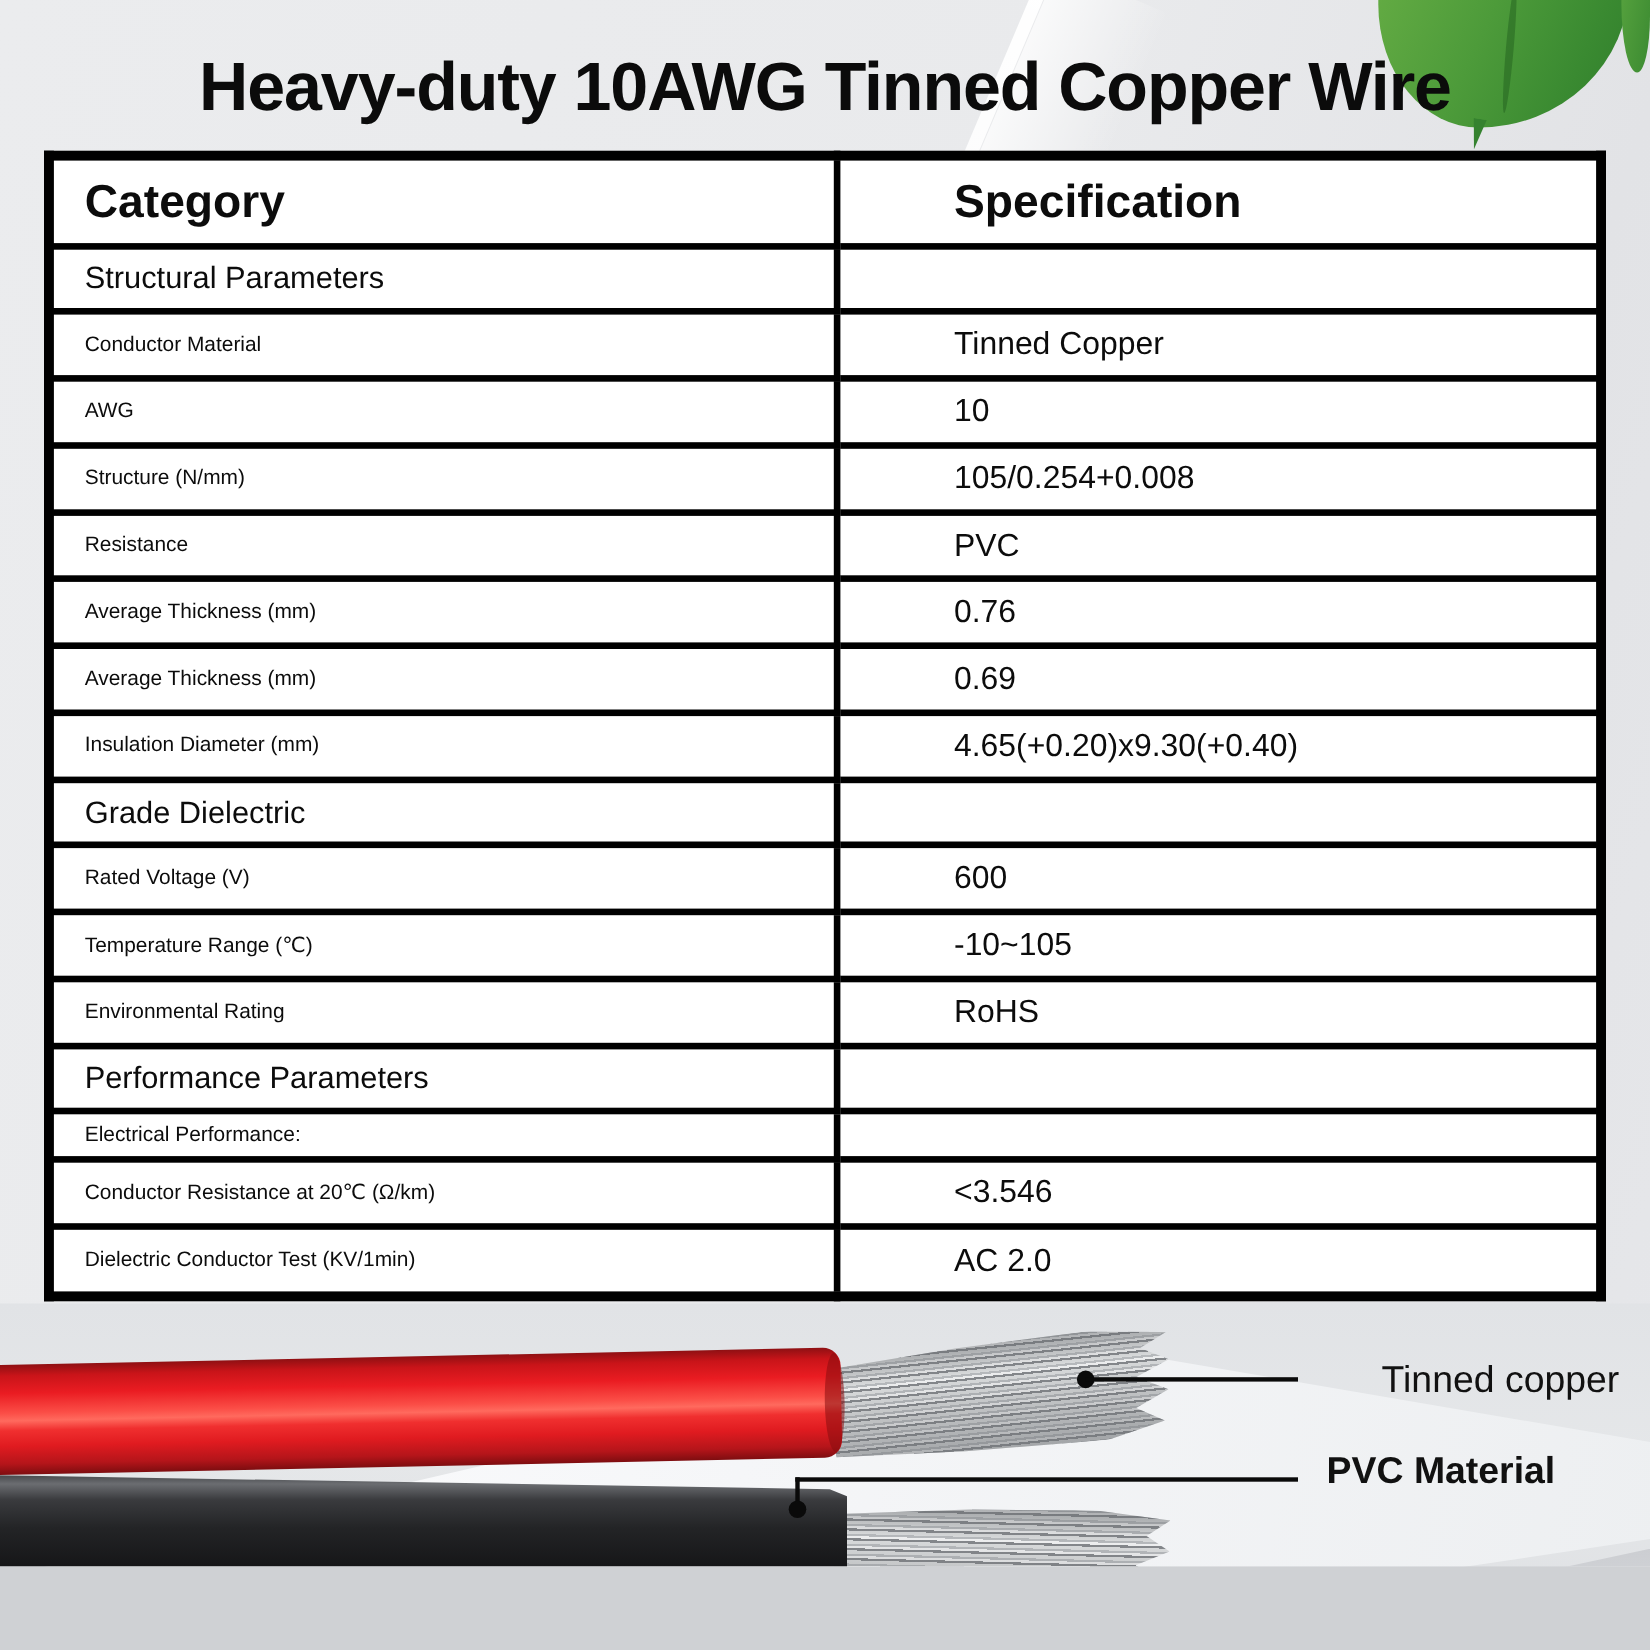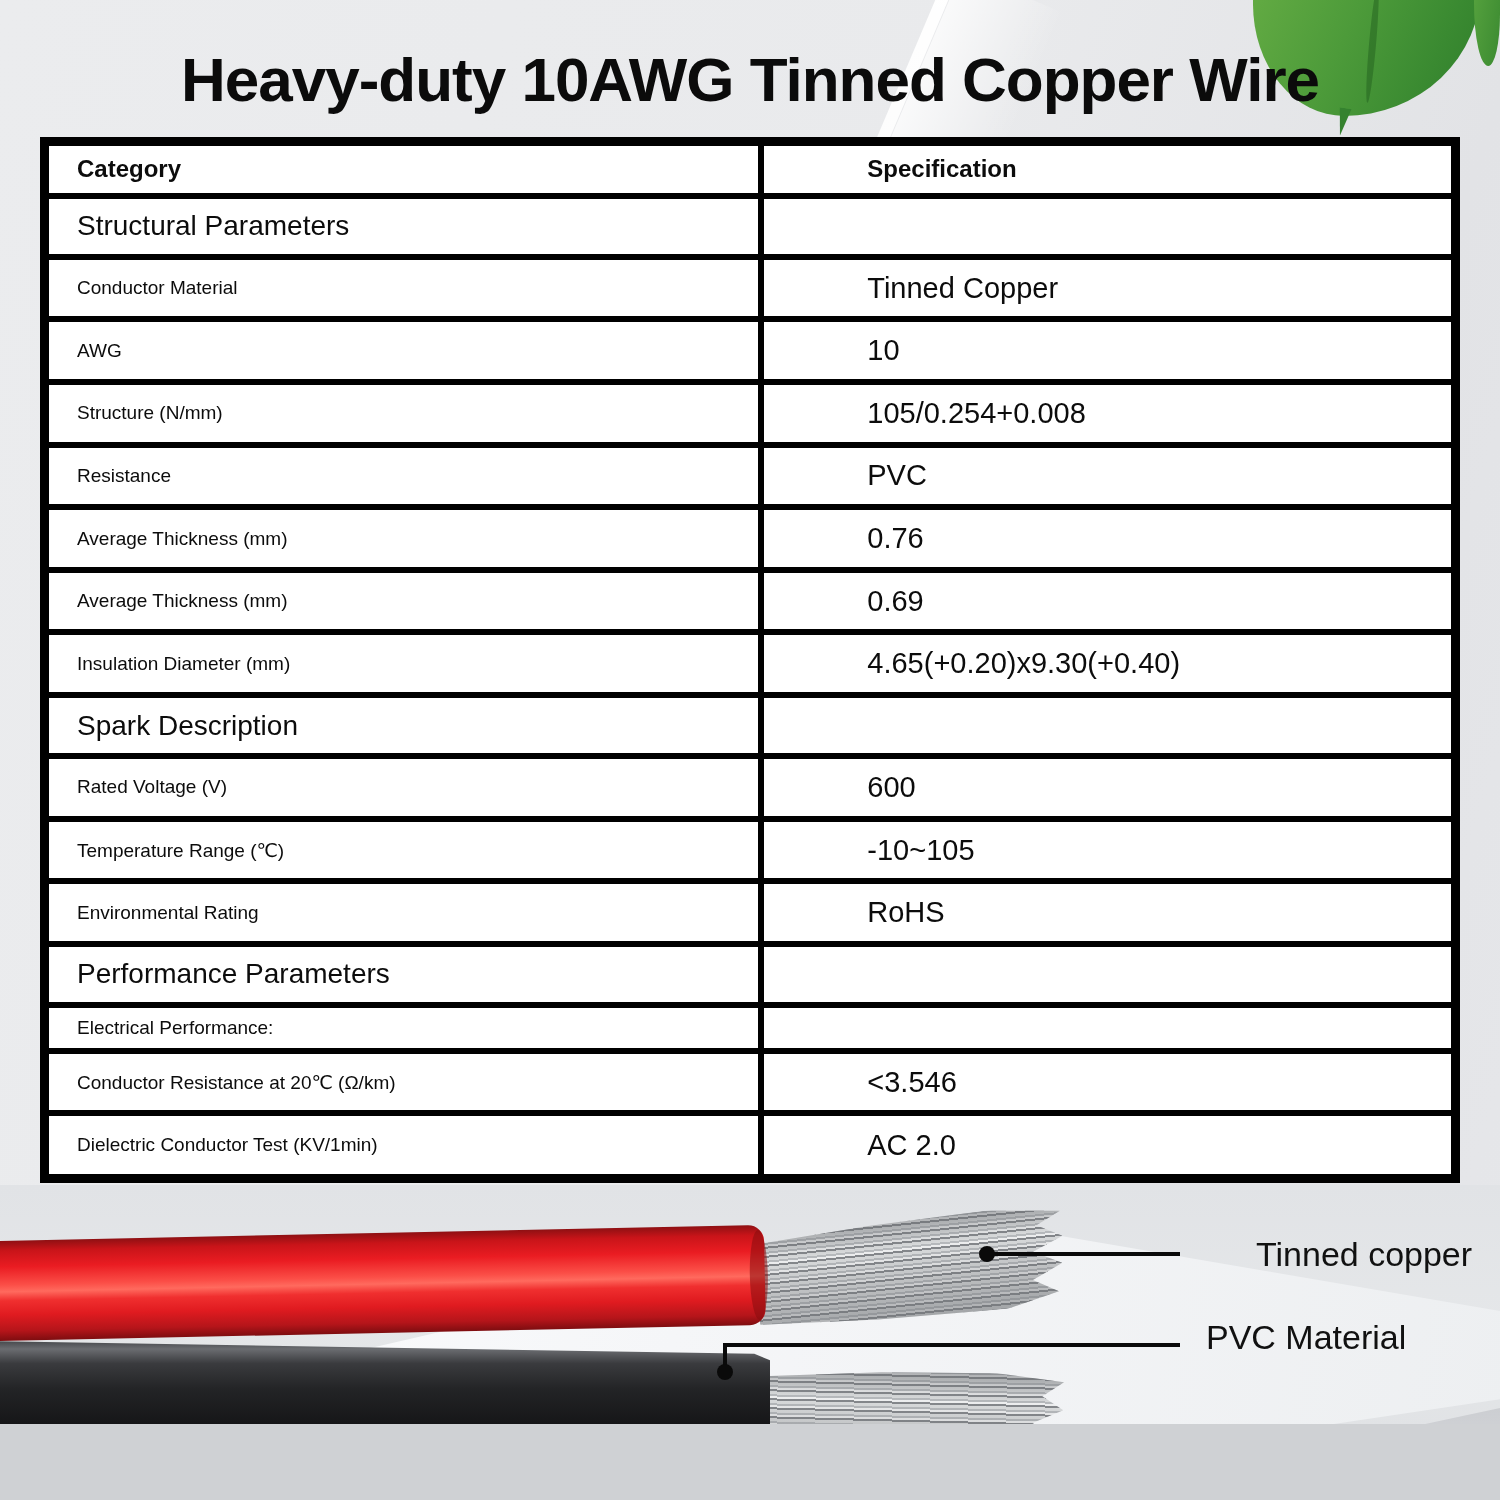--- a/index.html
+++ b/index.html
@@ -28,21 +28,21 @@
     border-radius:0 0 45% 55% / 0 0 78% 95%;}
   
   .title{position:absolute;left:0;right:0;top:44px;z-index:3;text-align:center;
     font-size:62px;font-weight:bold;letter-spacing:-1px;color:#0b0b0b;}
   
   .spec-table{position:absolute;left:40px;top:137px;width:1420px;height:1046px;z-index:3;
     border-collapse:collapse;background:#ffffff;table-layout:fixed;}
   .spec-table{border:9px solid #000;}
   .spec-table th,.spec-table td{border:6px solid #000;vertical-align:middle;
     overflow:hidden;white-space:nowrap;}
-  .spec-table th{font-size:24px;font-weight:bold;text-align:left;padding:0 0 0 28px;}
+  .spec-table th{font-size:42px;font-weight:bold;text-align:left;padding:0 0 0 28px;}
   .spec-table th.spec-h{padding-left:103px;}
   td.cat{font-size:19px;font-weight:normal;padding-left:28px;}
   td.spec{font-size:29px;font-weight:normal;padding-left:103px;}
   tr.section-row td.cat{font-size:28px;font-weight:normal;}
   
   .photo{position:absolute;left:0;top:1185px;width:1500px;height:315px;
     background:linear-gradient(to bottom,#e1e3e6 0%,#e5e7e9 45%,#dee0e3 100%);}
   .platform{position:absolute;inset:0;z-index:1;
     background:linear-gradient(100deg,#fcfdfe 0%,#f5f6f8 45%,#edeff1 100%);
     clip-path:polygon(39% 36%,68% 14%,100% 40%,100% 68%,55% 100%,28% 100%,0 100%,0 79%);}
@@ -78,21 +78,21 @@
   
   .co-line{position:absolute;background:#0a0a0a;z-index:5;}
   .co-dot{position:absolute;width:16px;height:16px;border-radius:50%;background:#0a0a0a;z-index:5;}
   .co-label{position:absolute;z-index:5;font-size:34px;color:#111;white-space:nowrap;}
   .line-tinned{left:987px;top:67px;width:193px;height:4px;}
   .dot-tinned{left:979px;top:61px;}
   .label-tinned{left:1256px;top:50px;}
   .line-pvc-h{left:723px;top:158px;width:457px;height:4px;}
   .line-pvc-v{left:723px;top:158px;width:4px;height:32px;}
   .dot-pvc{left:717px;top:179px;}
-  .label-pvc{left:1206px;top:133px;}
+  .label-pvc{left:1206px;top:133px;font-weight:bold;}
 </style>
 </head>
 <body>
 
 <div class="page">
 
   <div class="streak"></div>
   <div class="streak-soft"></div>
 
   <div class="leaf-main">
@@ -139,21 +139,21 @@
     </tr>
     <tr>
       <td class="cat">Average Thickness (mm)</td>
       <td class="spec">0.69</td>
     </tr>
     <tr>
       <td class="cat">Insulation Diameter (mm)</td>
       <td class="spec">4.65(+0.20)x9.30(+0.40)</td>
     </tr>
     <tr class="section-row">
-      <td class="cat">Spark Description</td>
+      <td class="cat">Grade Dielectric</td>
       <td class="spec"></td>
     </tr>
     <tr>
       <td class="cat">Rated Voltage (V)</td>
       <td class="spec">600</td>
     </tr>
     <tr>
       <td class="cat">Temperature Range (℃)</td>
       <td class="spec">-10~105</td>
     </tr>

